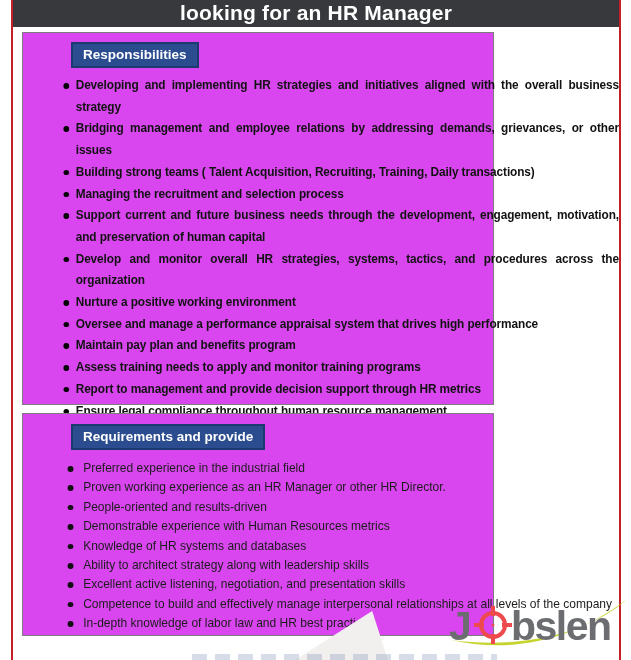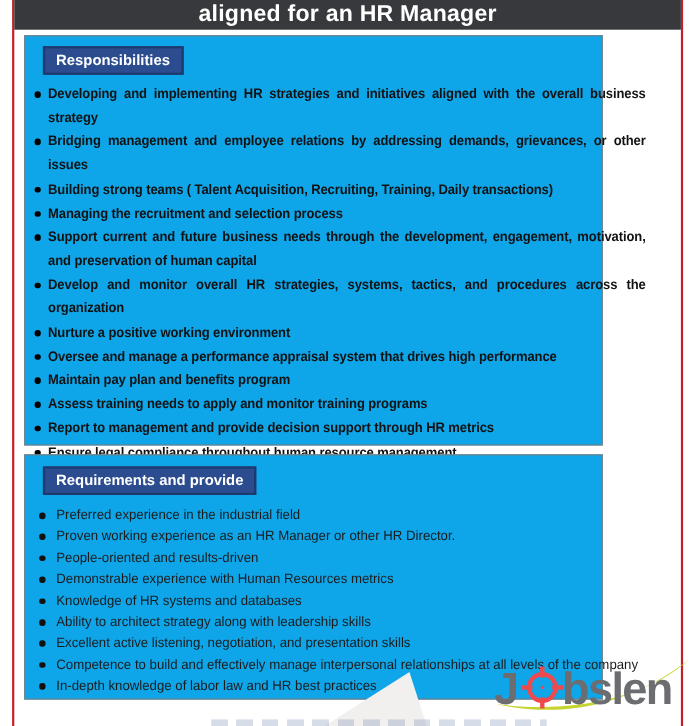--- a/index.html
+++ b/index.html
@@ -12,22 +12,22 @@
   .frame-left  { left:11px; }
   .frame-right { left:619px; }
 
   .header-bar {
     position:absolute; left:13px; top:0; width:606px; height:27px;
     background:#37393c; color:#ffffff; text-align:center;
     font-weight:bold; font-size:21px; line-height:25px; letter-spacing:0.2px;
   }
 
   .box {
-    position:absolute; left:22px; width:526px;
-    border:1.5px solid #7d7d7d; background:#0ea5e9;
+    position:absolute; left:22px; width:472px;
+    border:1.5px solid #7d7d7d; background:#d946ef;padding-left:32px;
   }
   .box-responsibilities { top:32px;  height:373px; }
   .box-requirements    { top:413px; height:223px; }
 
   .badge {
     display:inline-block; background:#2b4d90; border:2px solid #1d3a6e;
     color:#ffffff; font-weight:bold; font-size:13.5px; padding:3px 10px 4px;
   }
   .box-responsibilities .badge { margin:9px 0 0 16px; }
   .box-requirements    .badge { margin:10px 0 0 16px; }
@@ -74,21 +74,21 @@
 </style>
 </head>
 <body>
 
 <div class="page">
 
   <div class="frame-line frame-left"></div>
   <div class="frame-line frame-right"></div>
 
   <div class="header-bar">
-    <span>aligned for an HR Manager</span>
+    <span>looking for an HR Manager</span>
   </div>
 
   <section class="box box-responsibilities">
     <div class="badge">Responsibilities</div>
     <ul class="bullet-list resp-list">
 
         <li>Developing and implementing HR strategies and initiatives aligned with the overall business strategy</li>
 
         <li>Bridging management and employee relations by addressing demands, grievances, or other issues</li>
 

